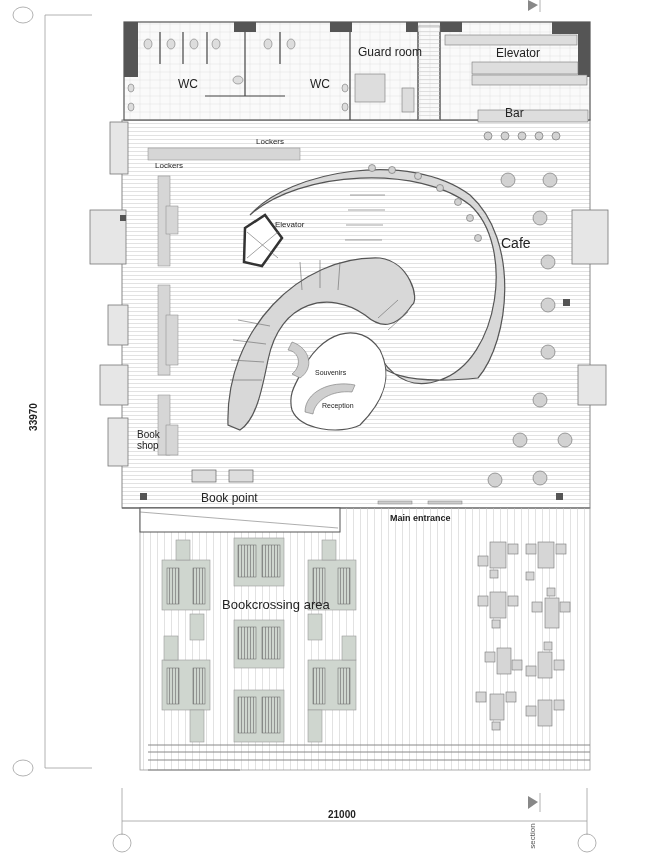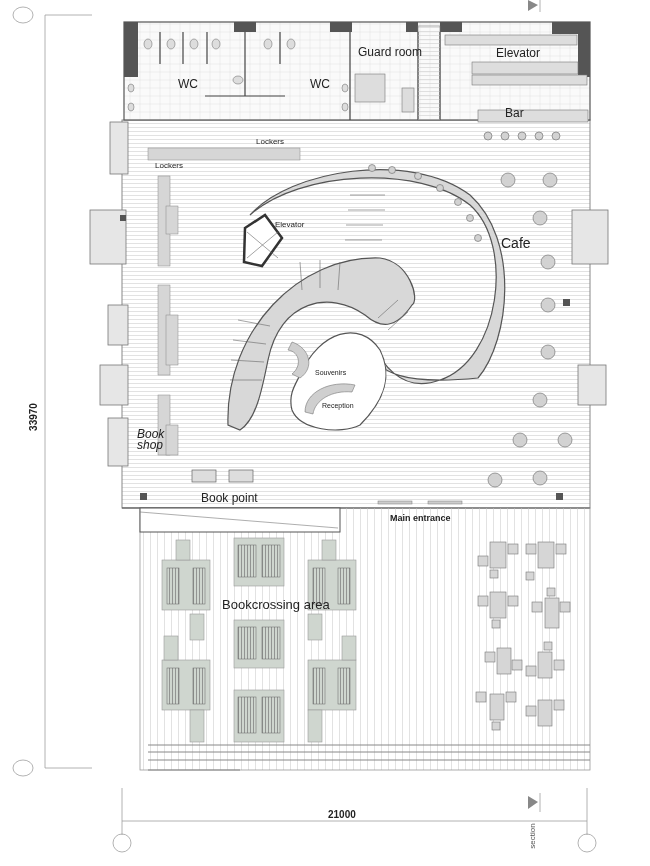--- a/index.html
+++ b/index.html
@@ -270,21 +270,21 @@
 <div class="lbl" style="left:310px;top:78px;">WC</div>
 <div class="lbl" style="left:358px;top:46px;">Guard room</div>
 <div class="lbl" style="left:496px;top:47px;">Elevator</div>
 <div class="lbl" style="left:505px;top:94px;margin-top:13px;">Bar</div>
 <div class="lbl" style="left:256px;top:138px;font-size:8px;">Lockers</div>
 <div class="lbl" style="left:155px;top:162px;font-size:8px;">Lockers</div>
 <div class="lbl" style="left:275px;top:221px;font-size:8px;text-align:right;">Elevator</div>
 <div class="lbl lg" style="left:501px;top:236px;text-align:right;">Cafe</div>
 <div class="lbl sm" style="left:315px;top:369px;">Souvenirs</div>
 <div class="lbl sm" style="left:322px;top:402px;">Reception</div>
-<div class="lbl" style="left:137px;top:429px;line-height:11px;font-size:12px;font-style:italic;">
+<div class="lbl" style="left:137px;top:429px;line-height:11px;font-size:10px;">
   <span>Book</span><br>
   <span>shop</span>
 </div>
 <div class="lbl" style="left:201px;top:492px;">Book point</div>
 <div class="lbl" style="left:390px;top:514px;font-size:9px;font-weight:bold;">Main entrance</div>
 <div class="lbl" style="left:222px;top:598px;font-size:13px;">Bookcrossing area</div>
 
 <div class="lbl dim" style="left:20px;top:412px;transform:rotate(-90deg);transform-origin:center;">33970</div>
 <div class="lbl dim" style="left:328px;top:810px;">21000</div>
 <div class="lbl" style="left:520px;top:832px;font-size:8px;color:#555;transform:rotate(-90deg);transform-origin:center;">section</div>

